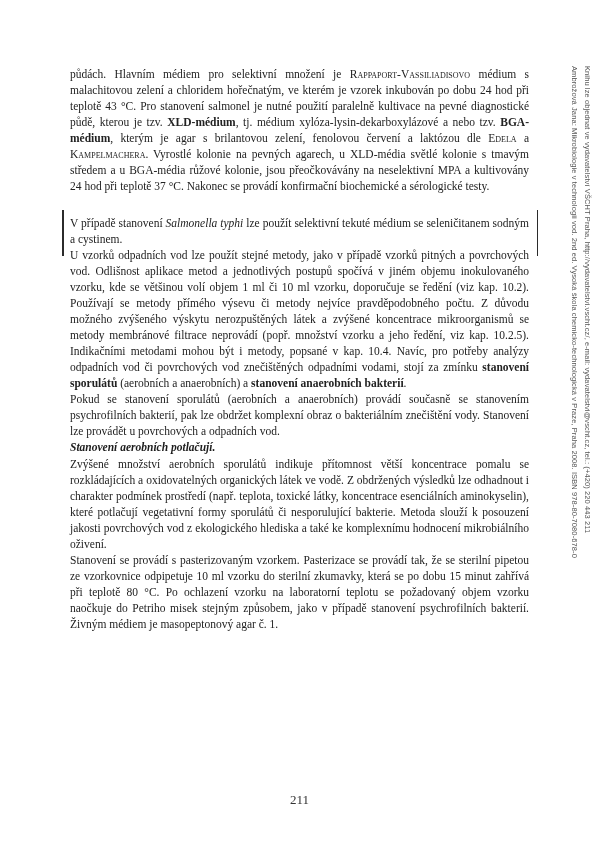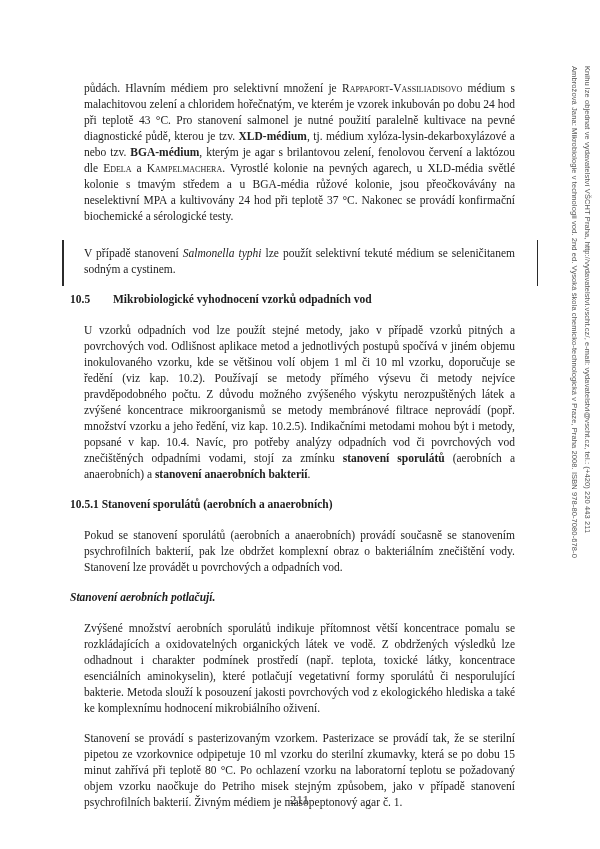--- a/index.html
+++ b/index.html
@@ -1,19 +1,19 @@
 <!DOCTYPE html>
 <html lang="cs"><head>
 <meta charset="utf-8">
 <style>
   html,body{margin:0;padding:0;background:#e8e8e8;}
   .page{position:relative;width:600px;height:849px;background:#ffffff;overflow:hidden;
         font-family:"Liberation Serif","DejaVu Serif",serif;color:#222222;}
   .col{position:absolute;left:70px;top:66px;width:459px;}
-  p.body{margin:14px;font-size:11.5px;line-height:16px;text-align:justify;}
+  p.body{margin:0;font-size:11.5px;line-height:16px;text-align:justify;}
   p.body span{white-space:normal;}
   .sc{font-variant:small-caps;}
   .b{font-weight:bold;}
   .i{font-style:italic;}
   h2.h,h3.h,h4.h{margin:0;font-size:11.5px;line-height:17px;font-weight:bold;color:#1d1d1d;}
   h4.h{font-style:italic;}
   .hnum{display:inline-block;width:43px;}
   .mt-p2{margin-top:21px;}
   .mt-h1{margin-top:61px;}
   .mt-p3{margin-top:11px;}
@@ -42,25 +42,23 @@
   <div class="col">
 
     <p class="body"><span>půdách. Hlavním médiem pro selektivní množení je </span><span class="sc">Rappaport-Vassiliadisovo</span><span> médium s malachitovou zelení a chloridem hořečnatým, ve kterém je vzorek inkubován po dobu 24 hod při teplotě 43 °C. Pro stanovení salmonel je nutné použití paralelně kultivace na pevné diagnostické půdě, kterou je tzv. </span><span class="b">XLD-médium</span><span>, tj. médium xylóza-lysin-dekarboxylázové a nebo tzv. </span><span class="b">BGA-médium</span><span>, kterým je agar s brilantovou zelení, fenolovou červení a laktózou dle </span><span class="sc">Edela</span><span> a </span><span class="sc">Kampelmachera</span><span>. Vyrostlé kolonie na pevných agarech, u XLD-média světlé kolonie s tmavým středem a u BGA-média růžové kolonie, jsou přeočkovávány na neselektivní MPA a kultivovány 24 hod při teplotě 37 °C. Nakonec se provádí konfirmační biochemické a sérologické testy.</span></p>
 
     <div class="p2wrap mt-p2">
       <div class="bar barl"></div>
       <div class="bar barr"></div>
       <p class="body"><span>V případě stanovení </span><span class="i">Salmonella typhi</span><span> lze použít selektivní tekuté médium se seleničitanem sodným a cystinem.</span></p>
     </div>
 
-    <h2 class="h mt-h1"><span class="hnum">10.5</span><span>Mikrobiologické vyhodnocení vzorků odpadních vod</span></h2>
 
     <p class="body mt-p3"><span>U vzorků odpadních vod lze použít stejné metody, jako v případě vzorků pitných a povrchových vod. Odlišnost aplikace metod a jednotlivých postupů spočívá v jiném objemu inokulovaného vzorku, kde se většinou volí objem 1 ml či 10 ml vzorku, doporučuje se ředění (viz kap. 10.2). Používají se metody přímého výsevu či metody nejvíce pravděpodobného počtu. Z důvodu možného zvýšeného výskytu nerozpuštěných látek a zvýšené koncentrace mikroorganismů se metody membránové filtrace neprovádí (popř. množství vzorku a jeho ředění, viz kap. 10.2.5). Indikačními metodami mohou být i metody, popsané v kap. 10.4. Navíc, pro potřeby analýzy odpadních vod či povrchových vod znečištěných odpadními vodami, stojí za zmínku </span><span class="b">stanovení sporulátů</span><span> (aerobních a anaerobních) a </span><span class="b">stanovení anaerobních bakterií</span><span>.</span></p>
 
-    <h3 class="h mt-h2">10.5.1 Stanovení sporulátů (aerobních a anaerobních)</h3>
 
     <p class="body mt-p4"><span>Pokud se stanovení sporulátů (aerobních a anaerobních) provádí současně se stanovením psychrofilních bakterií, pak lze obdržet komplexní obraz o bakteriálním znečištění vody. Stanovení lze provádět u povrchových a odpadních vod.</span></p>
 
     <h4 class="h mt-h3">Stanovení aerobních potlačují.</h4>
 
     <p class="body mt-p5"><span>Zvýšené množství aerobních sporulátů indikuje přítomnost větší koncentrace pomalu se rozkládajících a oxidovatelných organických látek ve vodě. Z obdržených výsledků lze odhadnout i charakter podmínek prostředí (např. teplota, toxické látky, koncentrace esenciálních aminokyselin), které potlačují vegetativní formy sporulátů či nesporulující bakterie. Metoda slouží k posouzení jakosti povrchových vod z ekologického hlediska a také ke komplexnímu hodnocení mikrobiálního oživení.</span></p>
 
     <p class="body mt-p6"><span>Stanovení se provádí s pasterizovaným vzorkem. Pasterizace se provádí tak, že se sterilní pipetou ze vzorkovnice odpipetuje 10 ml vzorku do sterilní zkumavky, která se po dobu 15 minut zahřívá při teplotě 80 °C. Po ochlazení vzorku na laboratorní teplotu se požadovaný objem vzorku naočkuje do Petriho misek stejným způsobem, jako v případě stanovení psychrofilních bakterií. Živným médiem je masopeptonový agar č. 1.</span></p>
 
   </div>

